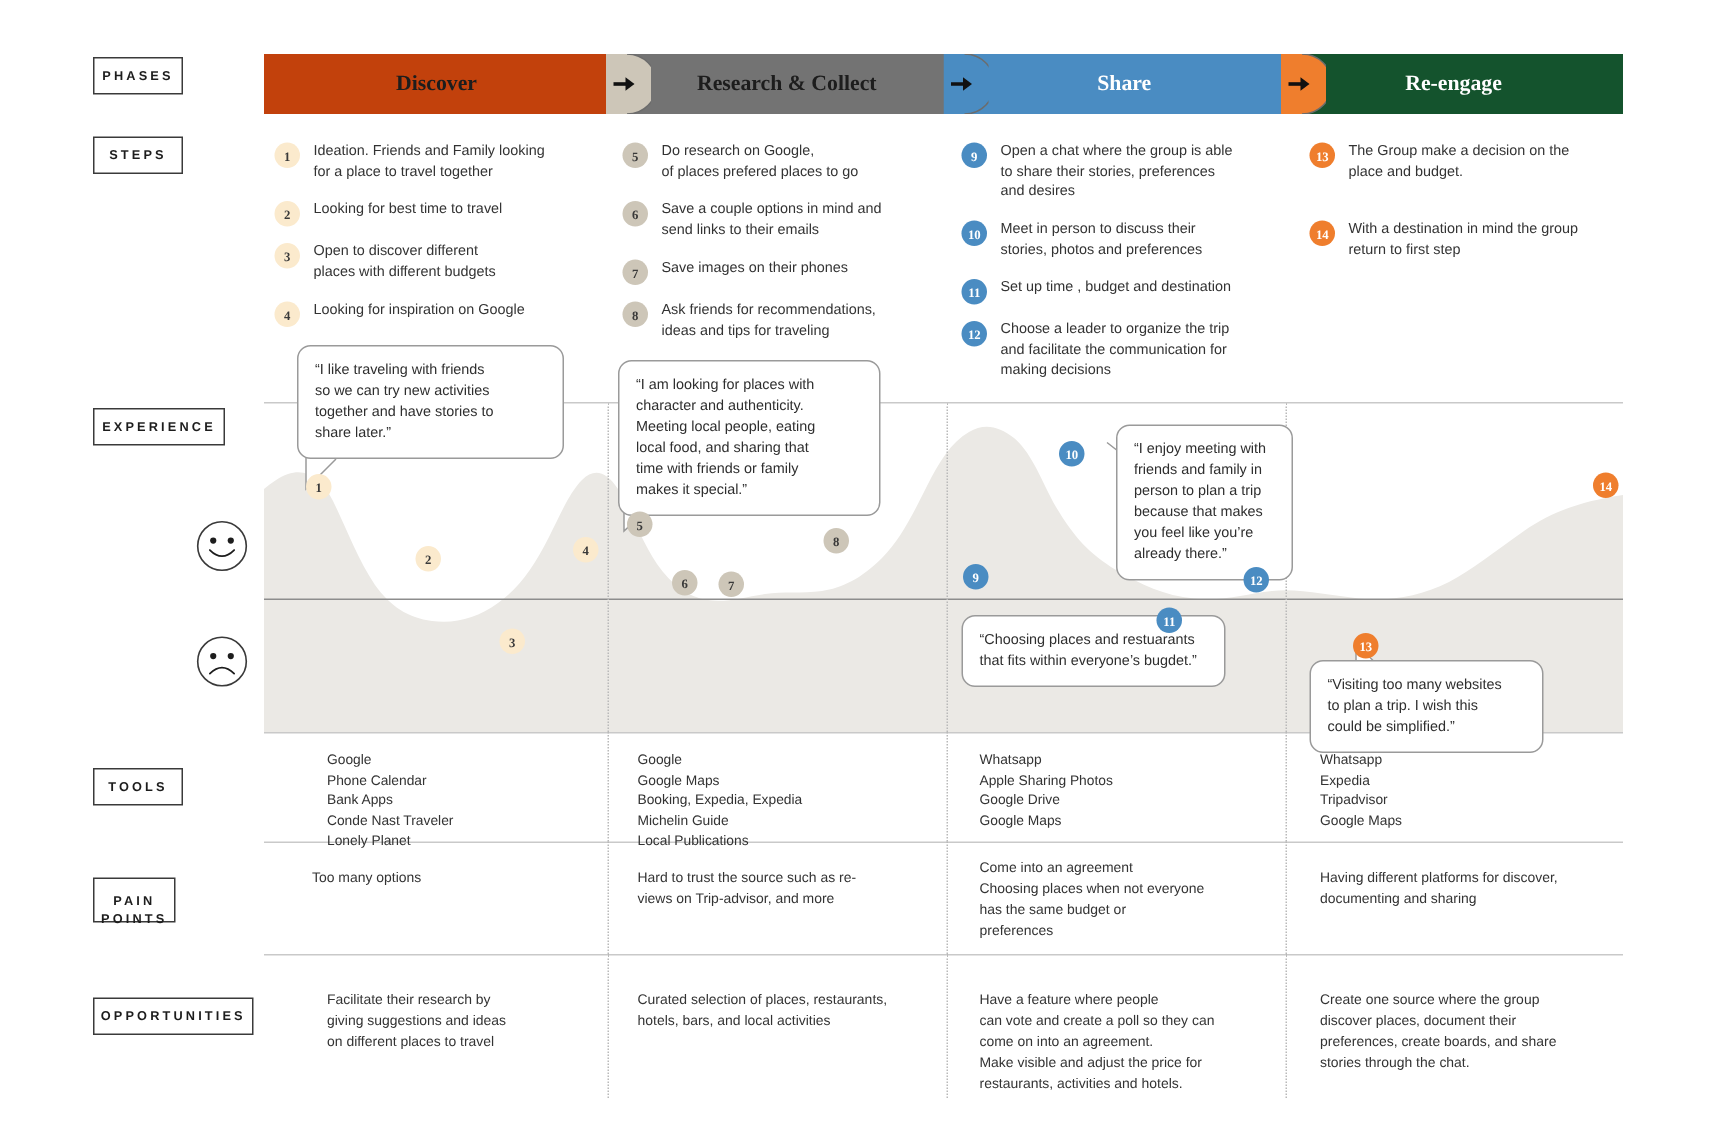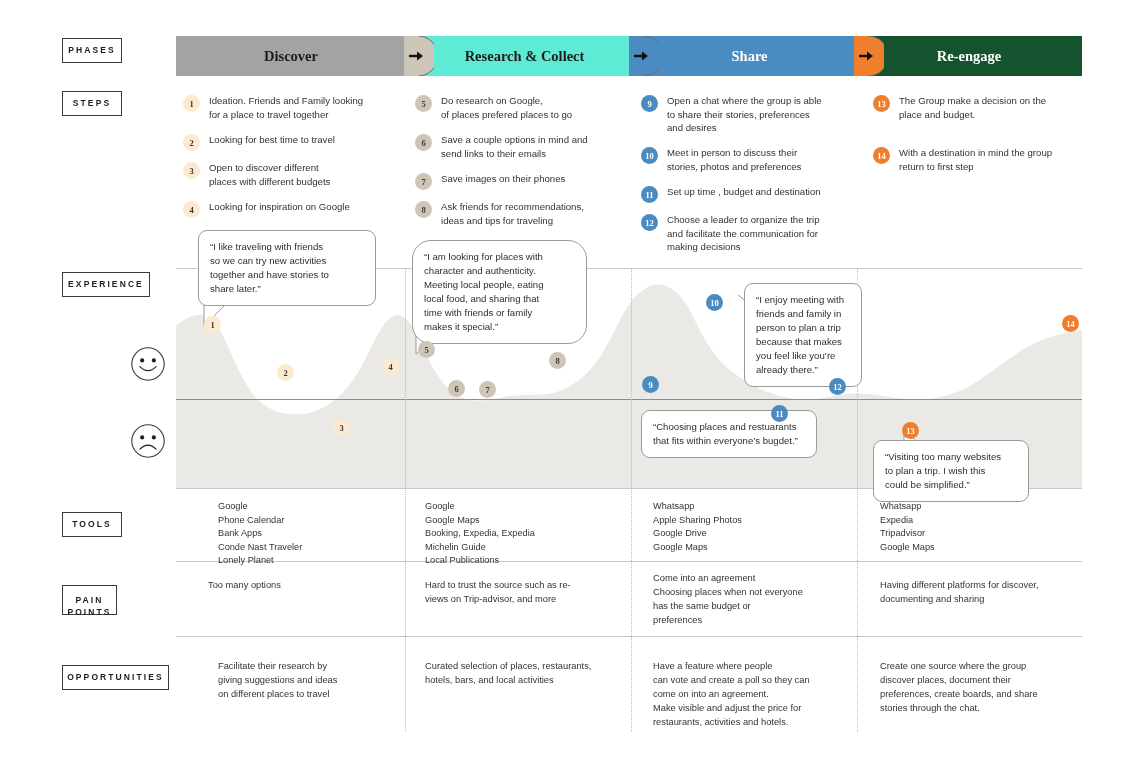--- a/index.html
+++ b/index.html
@@ -89,24 +89,24 @@
   </div>
   <div class="row-label" style="left:62px;top:585px;width:55px;height:30px;">
     <span style="white-space:pre-line;margin-top:12px;">PAIN
 POINTS</span>
   </div>
   <div class="row-label" style="left:62px;top:665px;width:107px;height:25px;">
     <span>OPPORTUNITIES</span>
   </div>
 
   <div class="phases">
-    <div class="phase" style="left:0px;width:242px;background:#a3a3a3;color:#1d1d1d;">
+    <div class="phase" style="left:0px;width:242px;background:#c2410c;color:#1d1d1d;">
       <span>Discover</span>
     </div>
-    <div class="phase" style="left:242px;width:225px;background:#5eead4;color:#1d1d1d;">
+    <div class="phase" style="left:242px;width:225px;background:#737373;color:#1d1d1d;">
       <span>Research &amp; Collect</span>
     </div>
     <div class="phase" style="left:467px;width:225px;background:#4a8cc2;color:#ffffff;">
       <span>Share</span>
     </div>
     <div class="phase" style="left:692px;width:214px;background:#14532d;color:#ffffff;">
       <span>Re-engage</span>
     </div>
 
     <svg class="chev" style="left:228px;" viewBox="0 0 30 40">
@@ -299,21 +299,21 @@
   <div class="bubble" style="left:198px;top:230px;width:178px;">
     <span style="white-space:pre-line;">“I like traveling with friends
 so we can try new activities
 together and have stories to
 share later.”</span>
   </div>
 
   <svg class="tail" style="left:414px;top:330px;width:55px;height:30px;" viewBox="0 0 55 30">
     <path d="M2,1 L2,24 L26,2" fill="#fff" stroke="#9a9a9a" stroke-width="1"></path>
   </svg>
-  <div class="bubble" style="left:412px;top:240px;width:175px;border-radius:19px;">
+  <div class="bubble" style="left:412px;top:240px;width:175px;">
     <span style="white-space:pre-line;">“I am looking for places with
 character and authenticity.
 Meeting local people, eating
 local food, and sharing that
 time with friends or family
 makes it special.”</span>
   </div>
 
   <svg class="tail" style="left:718px;top:293px;width:40px;height:22px;" viewBox="0 0 40 22">
     <path d="M38,1 L38,16 L20,2" fill="#fff" stroke="#9a9a9a" stroke-width="1"></path>

